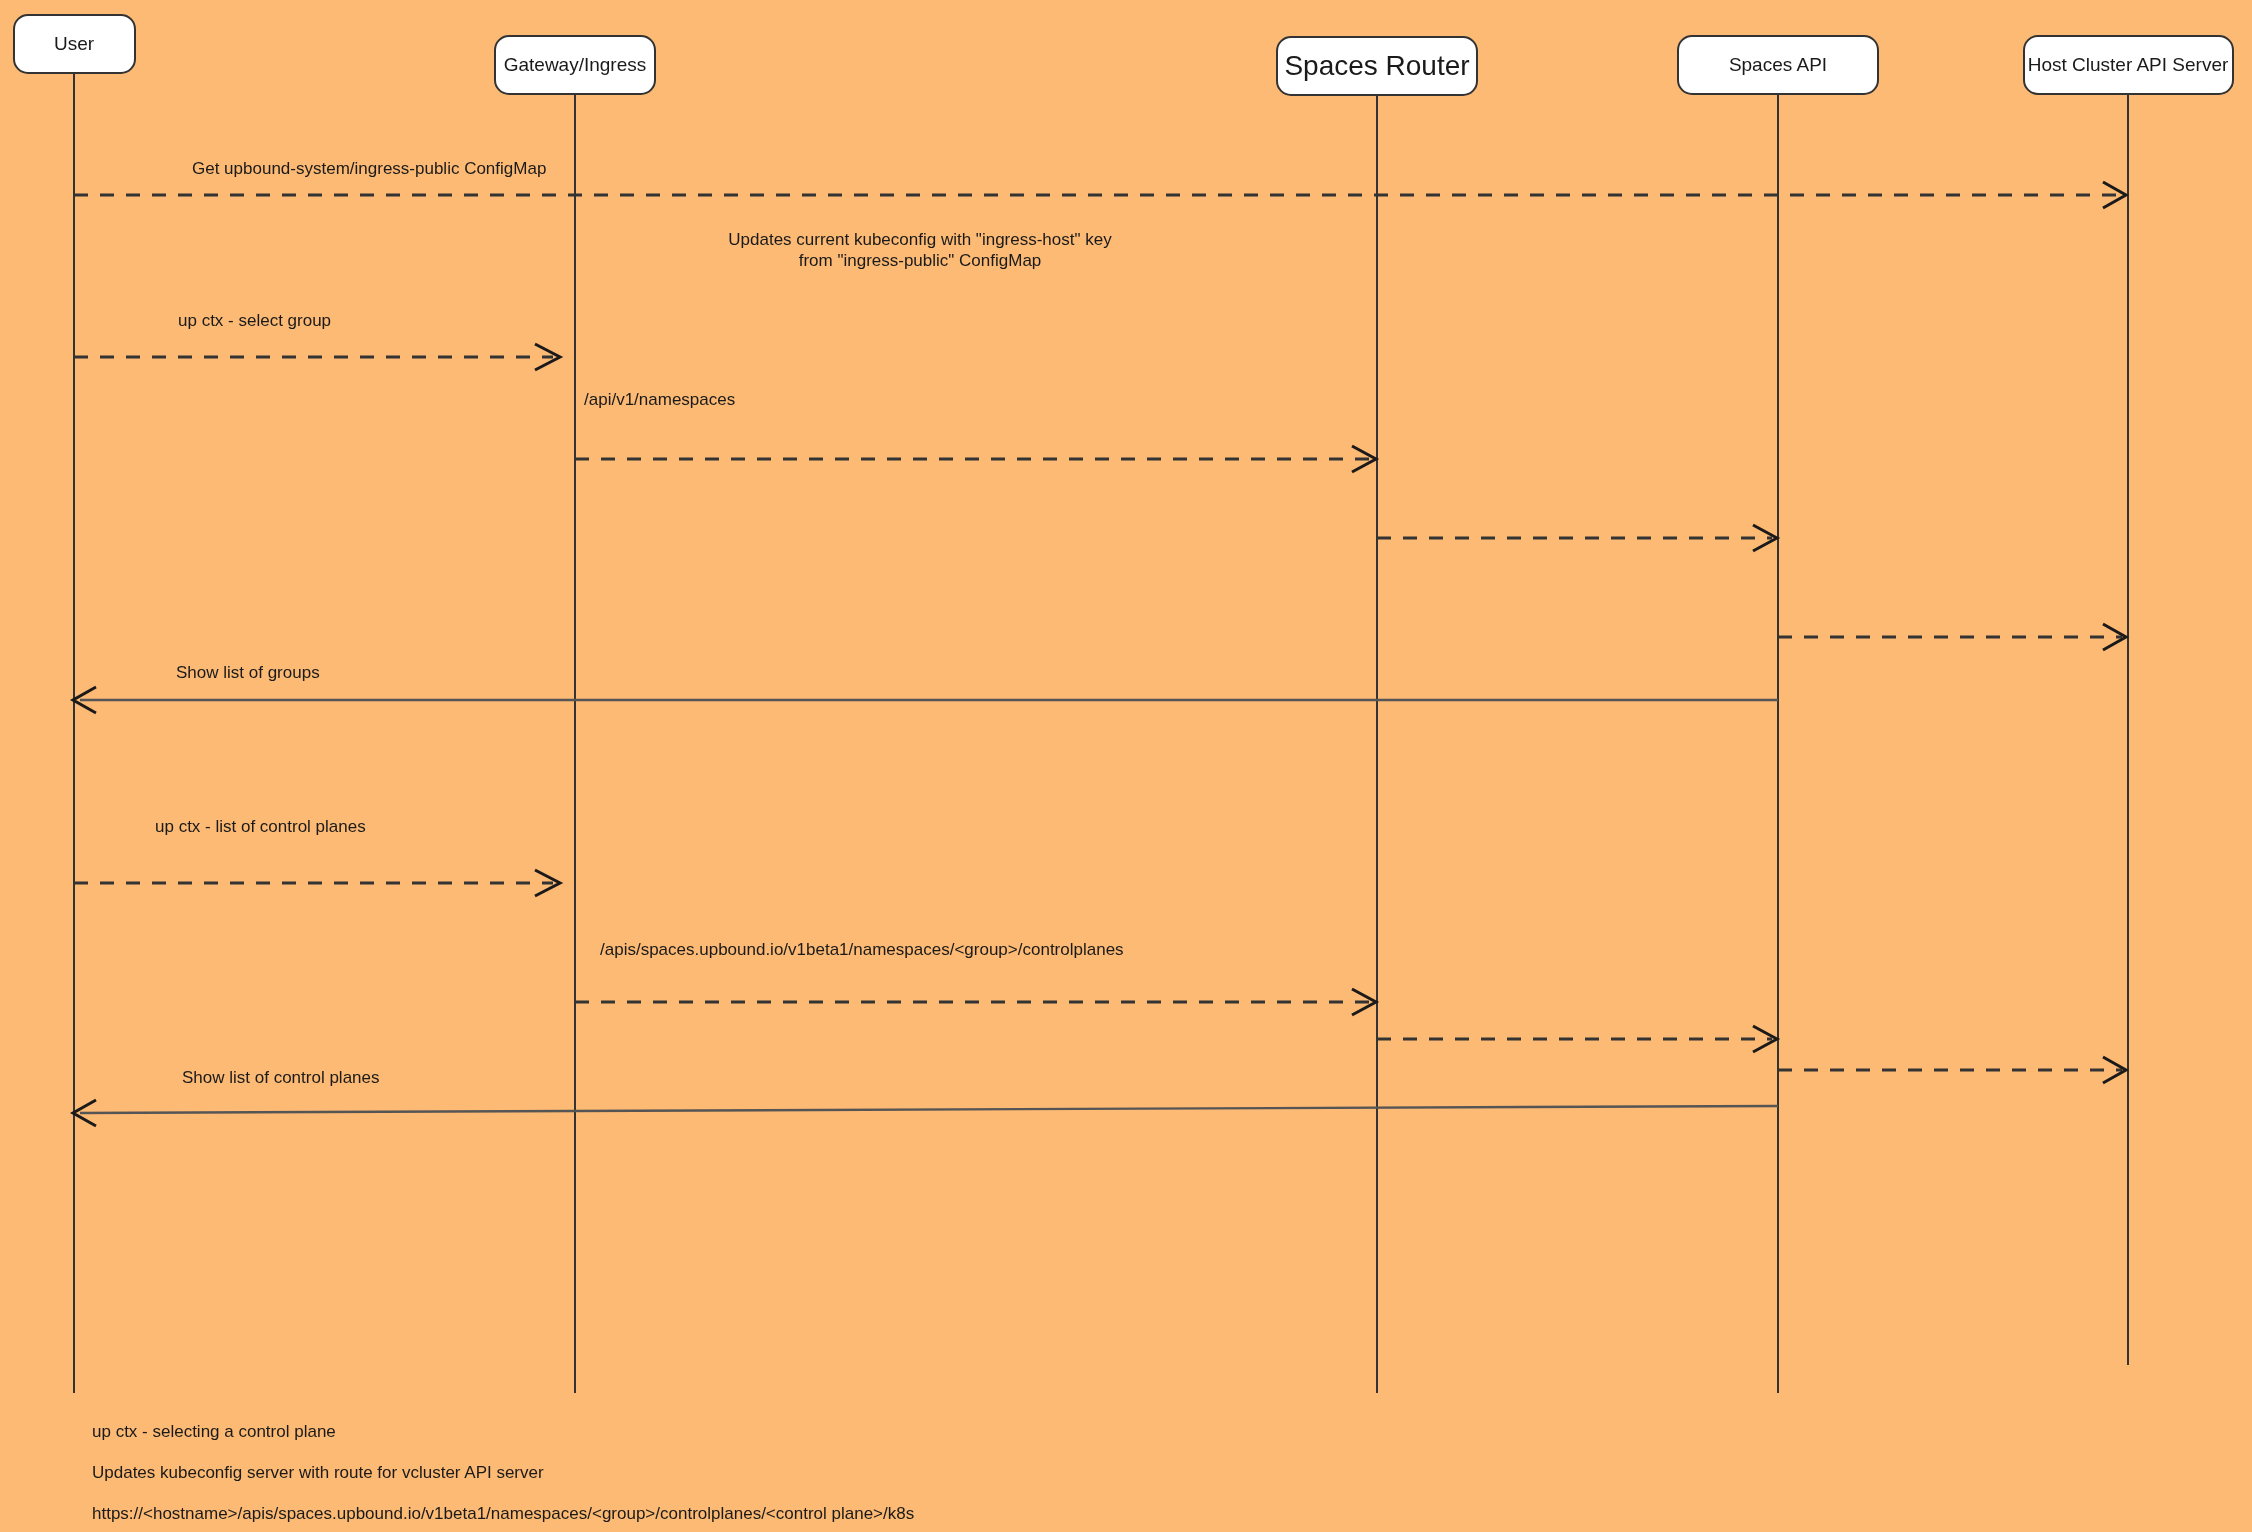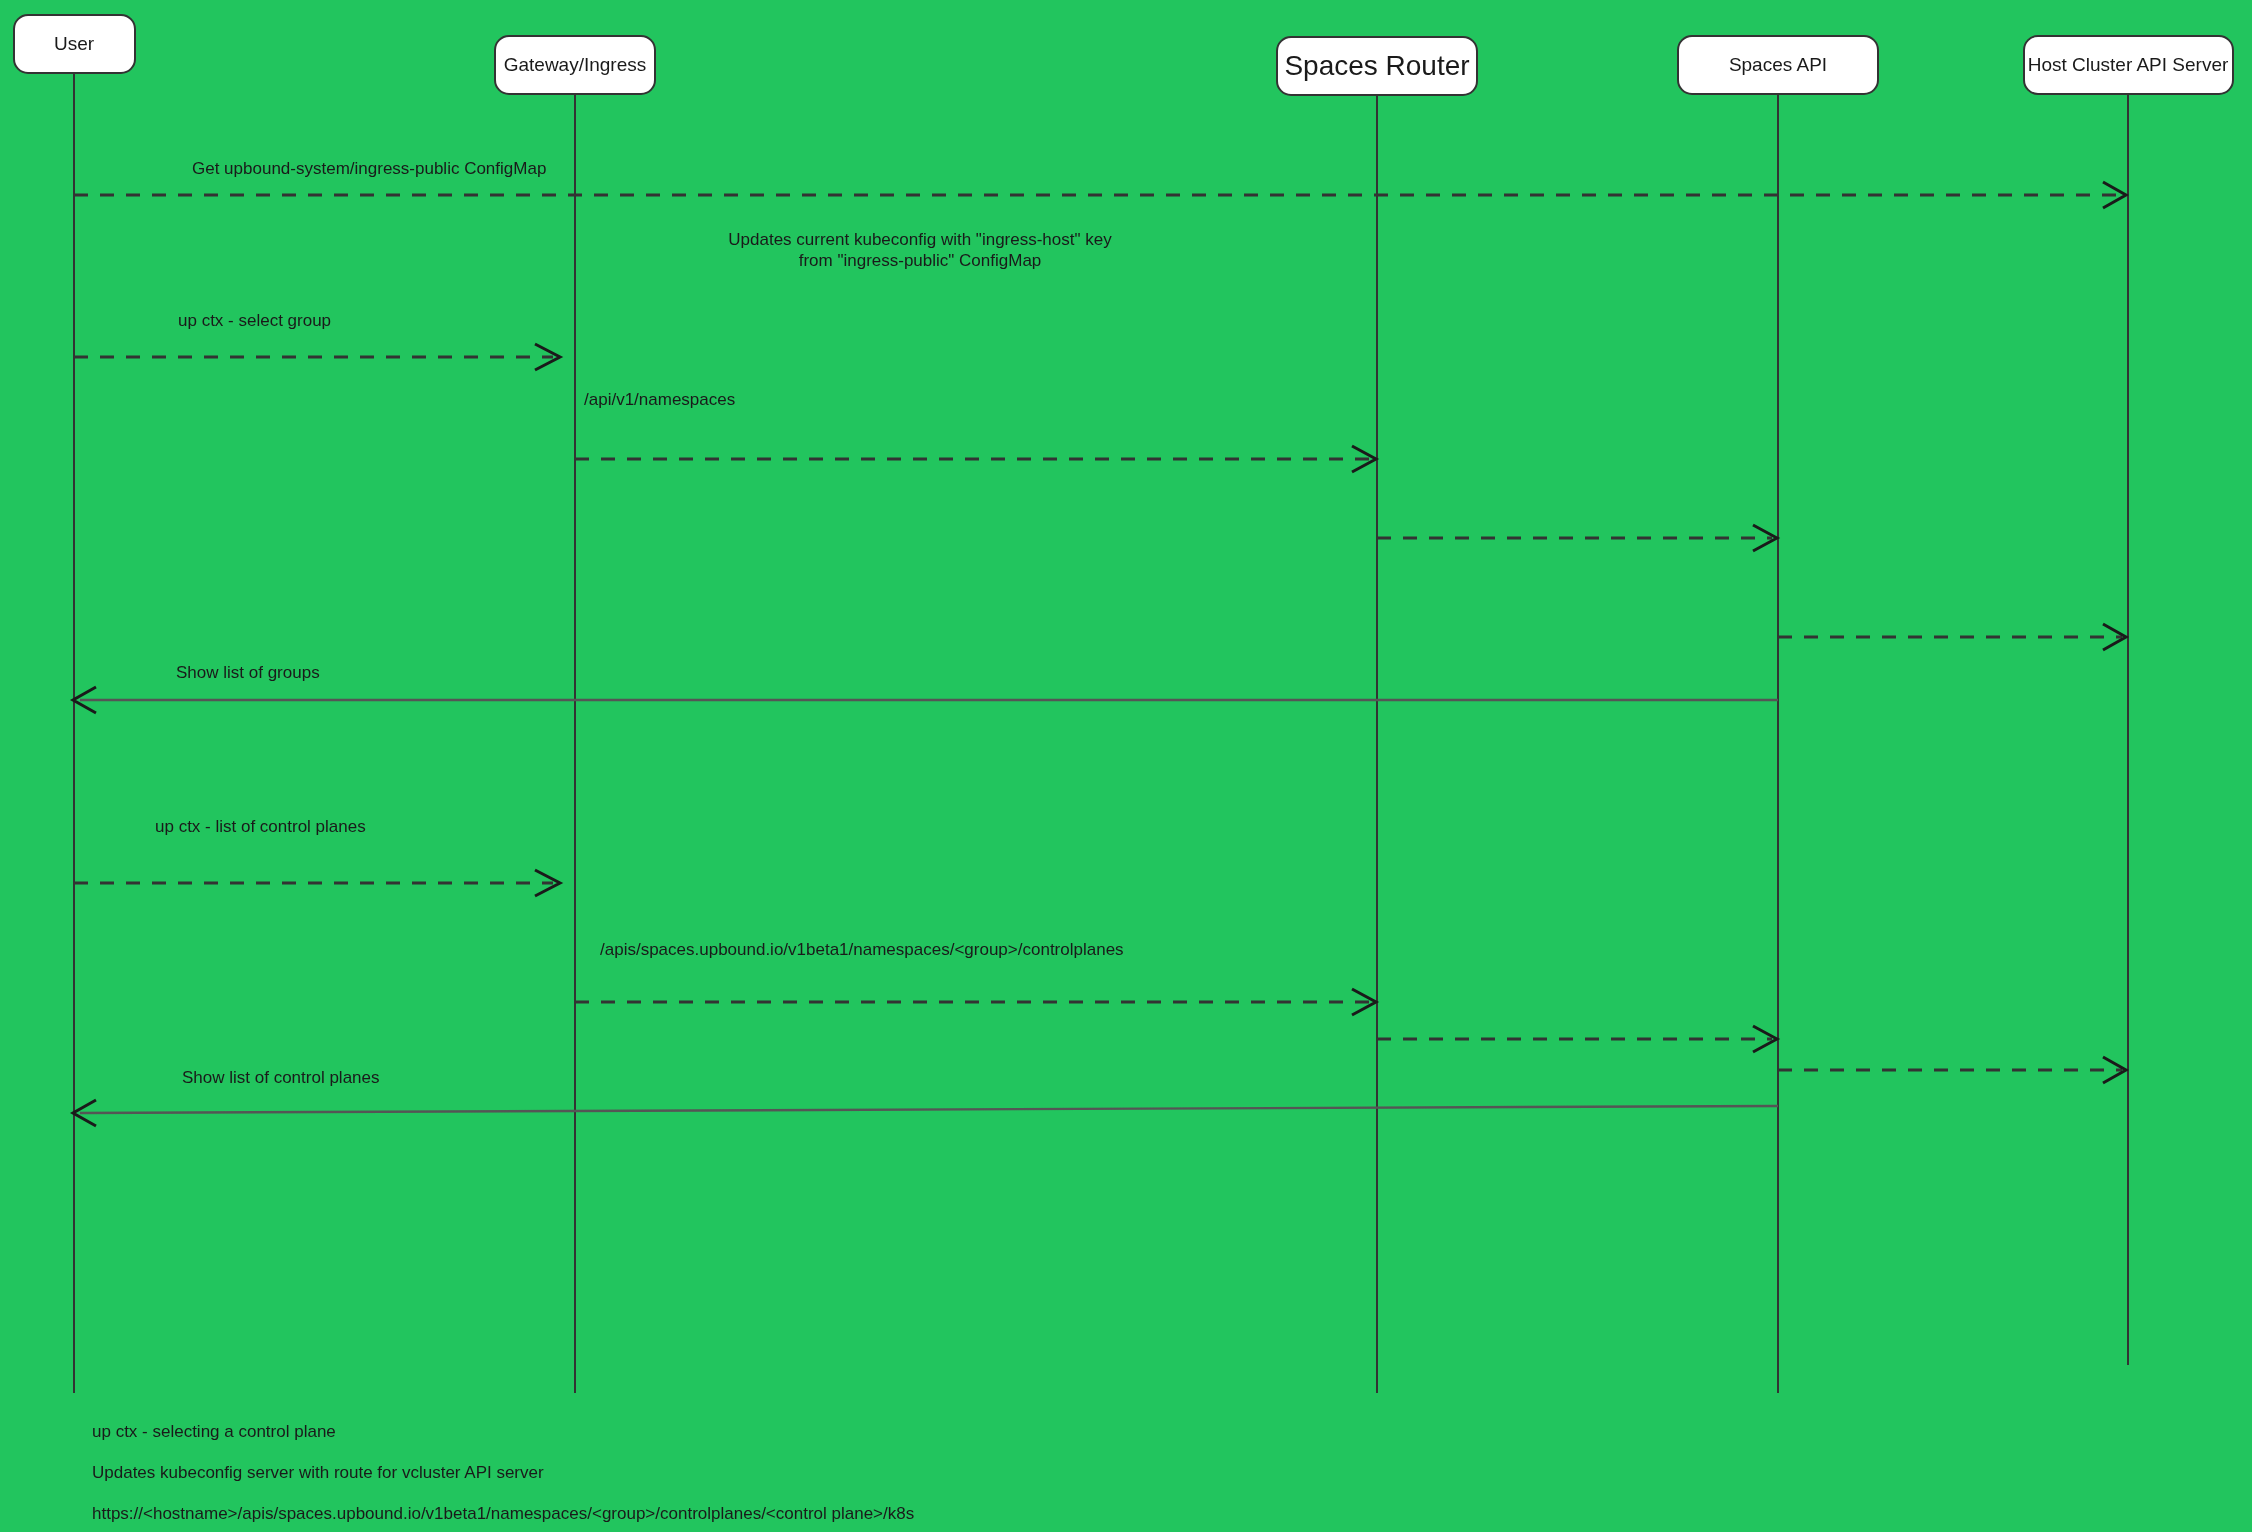--- a/index.html
+++ b/index.html
@@ -10,21 +10,21 @@
   body {
     width: 2252px;
     height: 1532px;
     font-family: "Liberation Sans", sans-serif;
     overflow: hidden;
   }
   #diagram-root {
     position: relative;
     width: 2252px;
     height: 1532px;
-    background: #22c55e;
+    background: #fdba74;
   }
   svg#seq-svg {
     position: absolute;
     top: 0;
     left: 0;
     width: 2252px;
     height: 1532px;
     display: block;
   }
   .participant-box {

